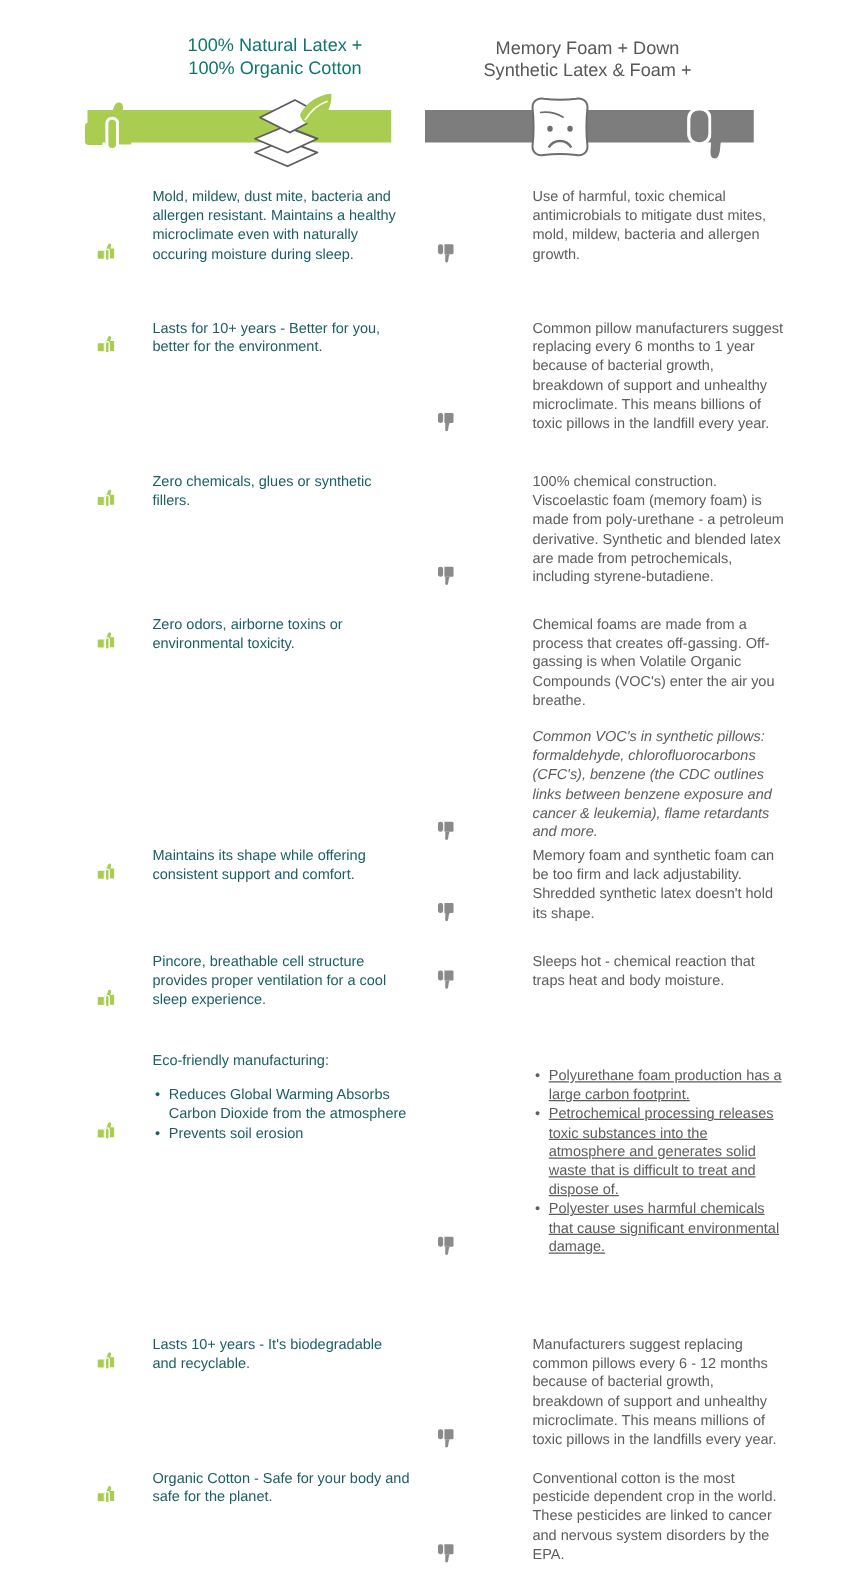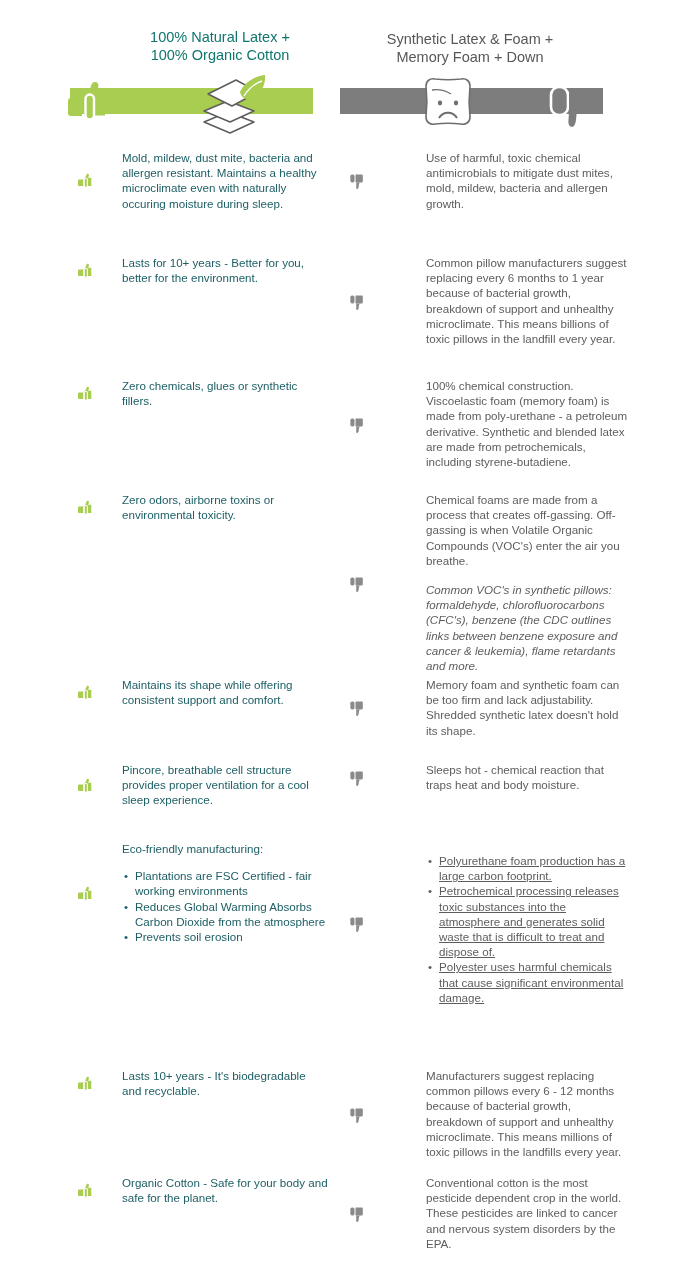--- a/index.html
+++ b/index.html
@@ -57,21 +57,21 @@
   
   .rows { position: absolute; top: 150px; left: 0; width: 680px; }
   .row {
     position: relative;
     width: 680px;
   }
   .cell {
     position: absolute;
     top: 0;
     display: flex;
-    align-items: center;
+    align-items: flex-end;
   }
   .cell-good { left: 78px; width: 250px; }
   .cell-bad  { left: 350px; width: 280px; gap: 32px; }
 
   .thumb-mini {
     flex: 0 0 auto;
     width: 18px; height: 18px;
     margin-top: 2px;
     margin-right: 0;
   }
@@ -109,22 +109,22 @@
 <body>
 
 <div class="header">
 
   <div class="col-title title-good">
     <div>100% Natural Latex +</div>
     <div>100% Organic Cotton</div>
   </div>
 
   <div class="col-title title-bad">
+    <div>Memory Foam + Down</div>
     <div>Synthetic Latex &amp; Foam +</div>
-    <div>Memory Foam + Down</div>
   </div>
 
   <div class="banner banner-good"></div>
   <div class="banner banner-bad"></div>
 
   <div class="big-thumb big-thumb-up">
     <svg width="50" height="48" viewBox="0 0 50 48" xmlns="http://www.w3.org/2000/svg">
       <path fill="#a9cd50" d="M3 20 h11 v18 H3 a3 3 0 0 1 -3 -3 v-12 a3 3 0 0 1 3 -3 z"></path>
       <path fill="#a9cd50" d="M16 18 c4 -2 6 -6 7 -10 c0.6 -2.4 2 -4 4 -4 c2.4 0 3.6 1.8 3.4 4.2 c-0.2 2.6 -1.4 5 -2.4 6.8 h9 v22.6 h-21 z"></path>
       <rect x="17.5" y="16.5" width="8.5" height="25" rx="4.2" fill="#a9cd50" stroke="#ffffff" stroke-width="2.4"></rect>
@@ -302,21 +302,20 @@
     <div class="row" style="position: absolute; top: 691px; left: 0px; width: 680px;">
       <div class="cell cell-good">
         <span class="thumb-mini"><svg width="18" height="18" viewBox="0 0 50 48" xmlns="http://www.w3.org/2000/svg">
             <path fill="#a9cd50" d="M3 20 h11 v18 H3 a3 3 0 0 1 -3 -3 v-12 a3 3 0 0 1 3 -3 z"></path>
             <path fill="#a9cd50" d="M16 18 c4 -2 6 -6 7 -10 c0.6 -2.4 2 -4 4 -4 c2.4 0 3.6 1.8 3.4 4.2 c-0.2 2.6 -1.4 5 -2.4 6.8 h9 v22.6 h-21 z"></path>
             <rect x="17.5" y="16.5" width="8.5" height="25" rx="4.2" fill="#a9cd50" stroke="#ffffff" stroke-width="3"></rect>
           </svg></span>
         <div class="body-text">
           <p>Eco-friendly manufacturing:</p>
           <ul class="sub-list">
-            <li>Plantations are FSC Certified - fair working environments</li>
             <li>Reduces Global Warming Absorbs Carbon Dioxide from the atmosphere</li>
             <li>Prevents soil erosion</li>
           </ul>
         </div>
       </div>
       <div class="cell cell-bad">
         <span class="thumb-mini"><svg width="18" height="18" viewBox="0 0 52 50" xmlns="http://www.w3.org/2000/svg">
             <rect x="1" y="6" width="12" height="23" rx="5" fill="#8a8a8a"></rect>
             <path fill="#8a8a8a" d="M16 6 h18 a3 3 0 0 1 3 3 v17 a3 3 0 0 1 -3 3 h-18 z"></path>
             <path fill="#8a8a8a" d="M18 29 h10 c-1.4 3.4 -2.6 7 -2.8 10.8 c-0.3 5 -1.6 8.4 -4.2 8.4 c-2.2 0 -3.4 -2 -3.2 -5.2 c0.2 -3.4 0.4 -7.2 0.2 -11 z"></path>

